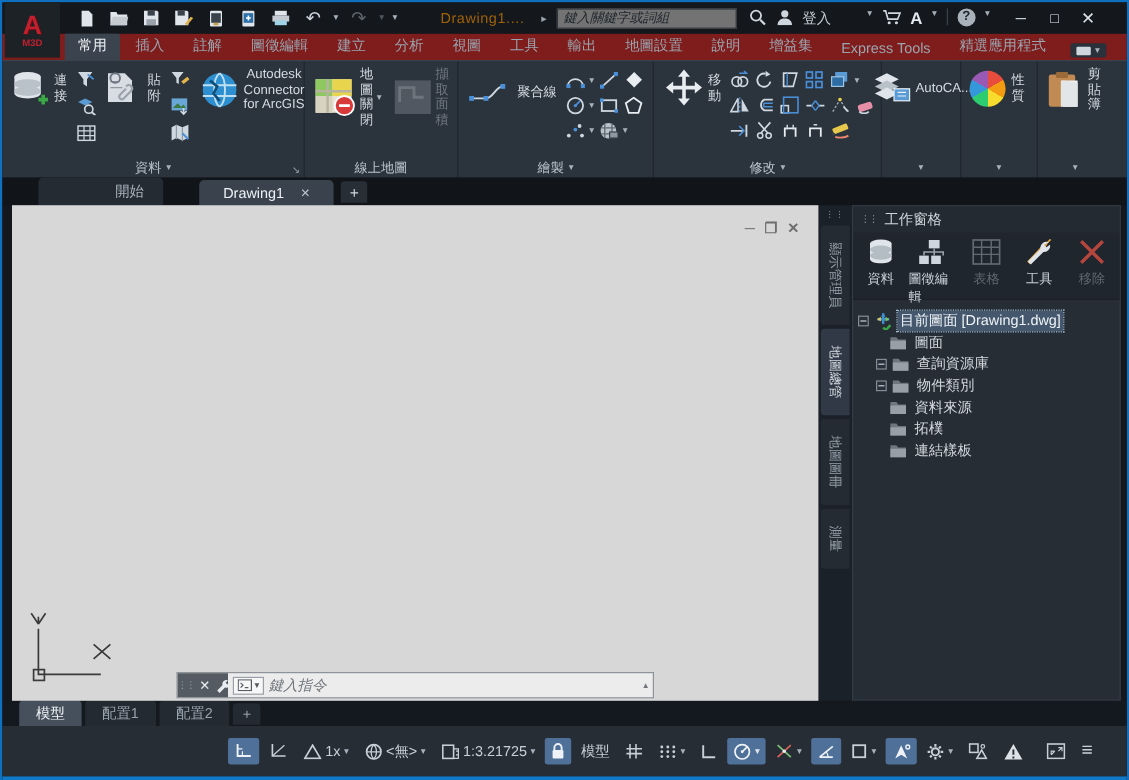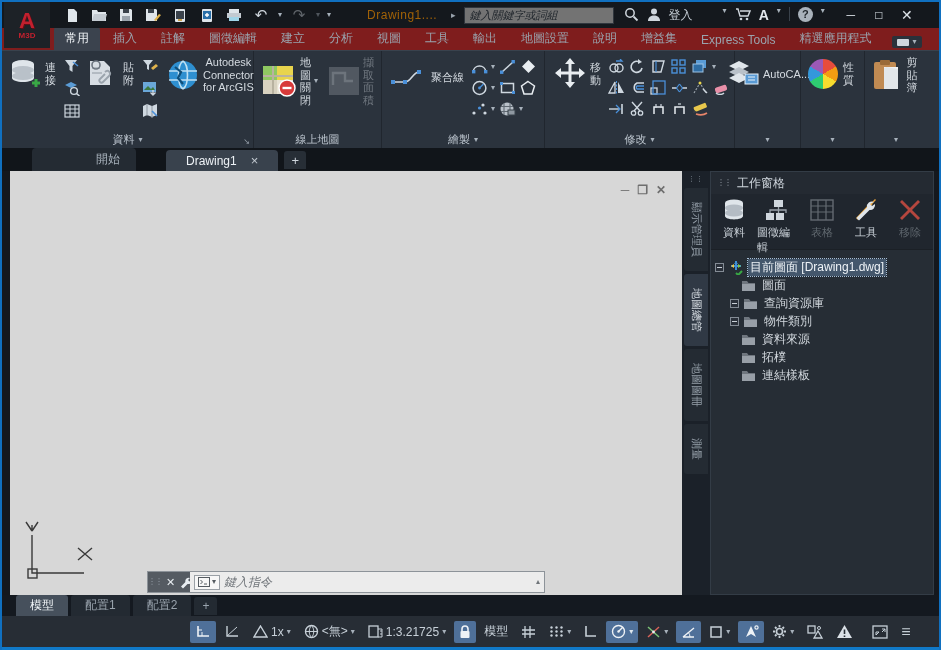--- a/index.html
+++ b/index.html
@@ -80,21 +80,21 @@
 .ebox{width:9px;height:9px;border:1px solid #848c95;background:#2a3039;position:relative;flex:none}
 .ebox:after{content:"";position:absolute;left:1px;right:1px;top:3px;height:1px;background:#c8cfd6}
 .tlab{white-space:nowrap;padding:0 2px}
 .tlab.sel{background:#44576c;outline:1px dotted #a6bed6;color:#eef3f7}
 .i0{padding-left:2px}.i1{padding-left:28px}.i1e{padding-left:17px}.i2{padding-left:44px}
 
 .ltabs{height:21px;background:#141920;display:flex;align-items:center;padding-left:14px;gap:3px}
 .ltab{padding:2px 14px;font-size:12px;color:#99a3ad;background:#232a32;border-radius:3px 3px 0 0}
 .ltab.act{background:#46505c;color:#f0f4f7}
 
-.status{height:31px;background:#272d35;display:flex;align-items:center;gap:3px;padding-left:188px;color:#c7d0d8;font-size:12px}
+.status{height:42px;background:#272d35;display:flex;align-items:center;gap:3px;padding-left:188px;color:#c7d0d8;font-size:12px}
 .sitem{height:22px;display:flex;align-items:center;gap:3px;padding:0 5px;border-radius:2px}
 .sitem.on{background:#4f7099}
 .blueline{height:3px;background:#1079c8}
 </style>
 </head>
 <body>
 
 <div class="window">
 
   <div class="titlebar">

